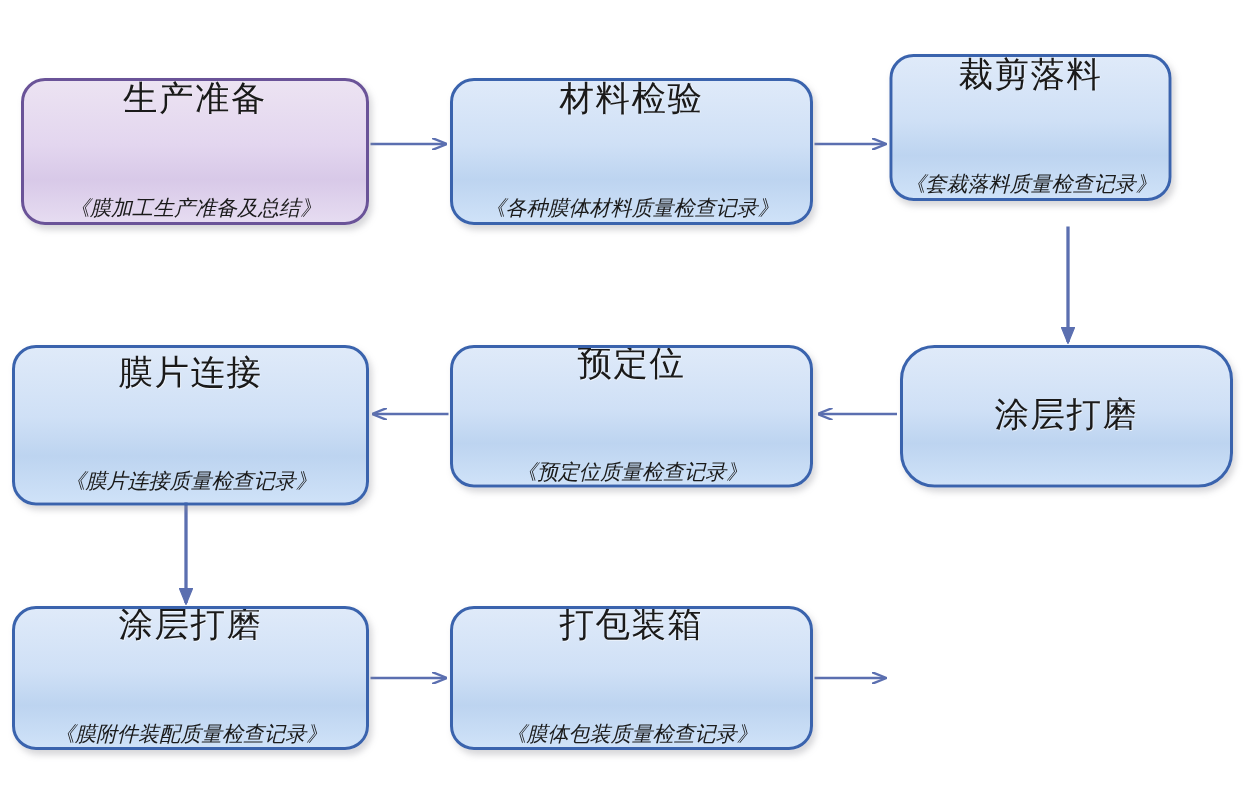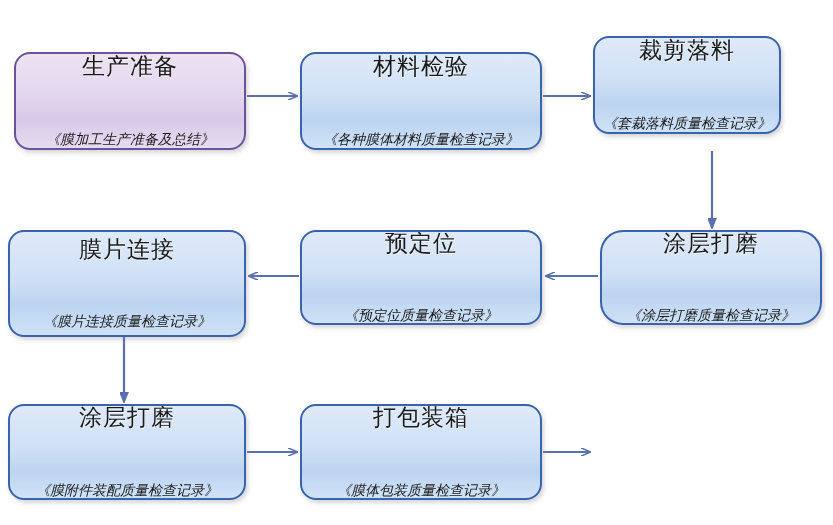--- a/index.html
+++ b/index.html
@@ -125,21 +125,20 @@
     <div class="subtitle">《膜片连接质量检查记录》</div>
   </div>
 
   <div class="node style-blue" style="left:300px; top:230px; width:242px; height:95px;">
     <div class="title">预定位</div>
     <div class="subtitle">《预定位质量检查记录》</div>
   </div>
 
   <div class="node style-blue" style="left:600px; top:230px; width:222px; height:95px;border-radius:23px;">
     <div class="title">涂层打磨</div>
-    <div class="subtitle">《涂层打磨质量检查记录》</div>
   </div>
 
   <div class="node style-blue" style="left:8px; top:404px; width:238px; height:96px;">
     <div class="title">涂层打磨</div>
     <div class="subtitle">《膜附件装配质量检查记录》</div>
   </div>
 
   <div class="node style-blue" style="left:300px; top:404px; width:242px; height:96px;">
     <div class="title">打包装箱</div>
     <div class="subtitle">《膜体包装质量检查记录》</div>

